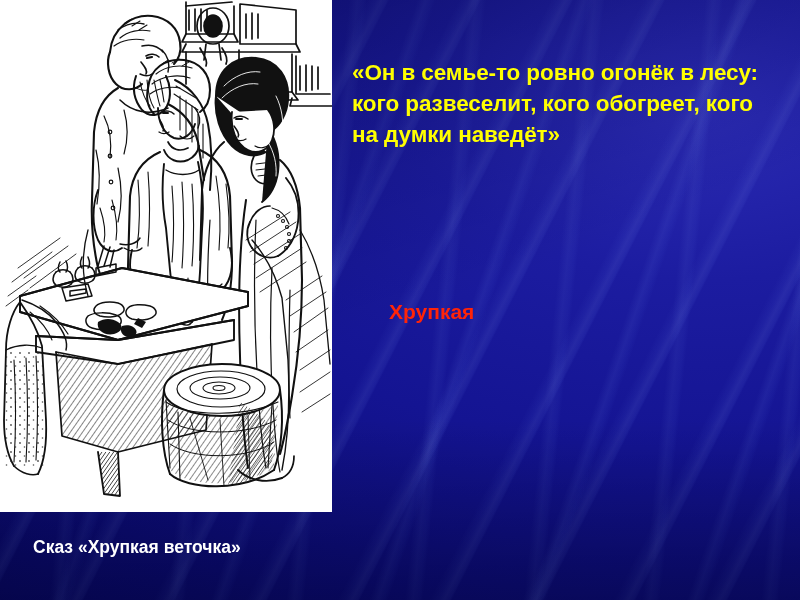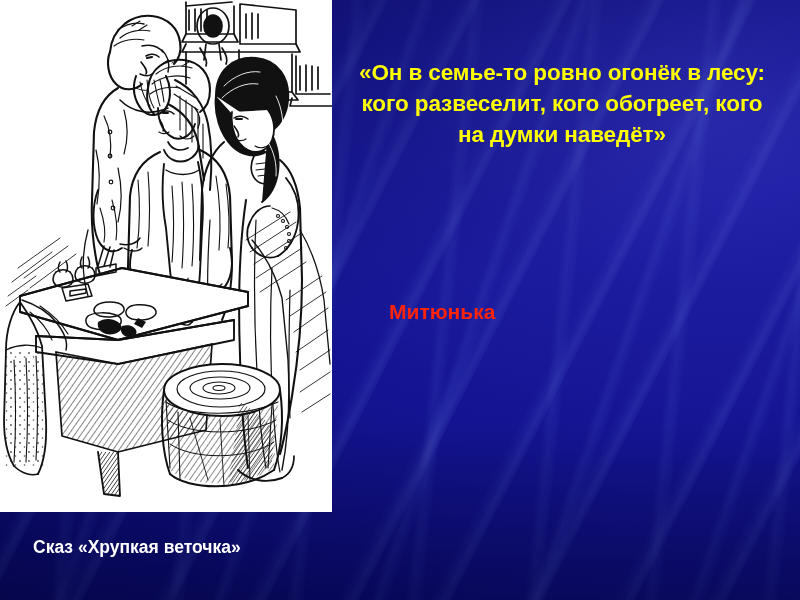--- a/index.html
+++ b/index.html
@@ -100,21 +100,21 @@
     position: absolute;
     left: 352px;
     top: 57px;
     width: 420px;
     color: #ffff00;
     font-family: "Liberation Sans", sans-serif;
     font-weight: bold;
     font-size: 22.5px;
     line-height: 31px;
     letter-spacing: -0.1px;
-    text-align: center;
+    text-align: left;
   }
 
   
   #character-name {
     position: absolute;
     left: 389px;
     top: 300px;
     color: #ff2408;
     font-family: "Liberation Sans", sans-serif;
     font-weight: bold;
@@ -438,17 +438,17 @@
         <path d="M252 240 C266 256 276 276 282 298 L288 360 C290 400 288 440 282 470" stroke-width="1.4"></path>
         <path d="M300 230 C312 250 320 274 324 300 L330 364" stroke-width="1.3"></path>
 
         <path d="M88 230 C82 252 82 276 88 296" stroke-width="1.3"></path>
       </g>
     </svg>
   </div>
 
   <div id="quote">«Он в семье-то ровно огонёк в лесу: кого развеселит, кого обогреет, кого на думки наведёт»</div>
 
-  <div id="character-name">Митюнька</div>
+  <div id="character-name">Хрупкая</div>
 
   <div id="caption">Сказ «Хрупкая веточка»</div>
 
 </div>
 
 </body></html>

